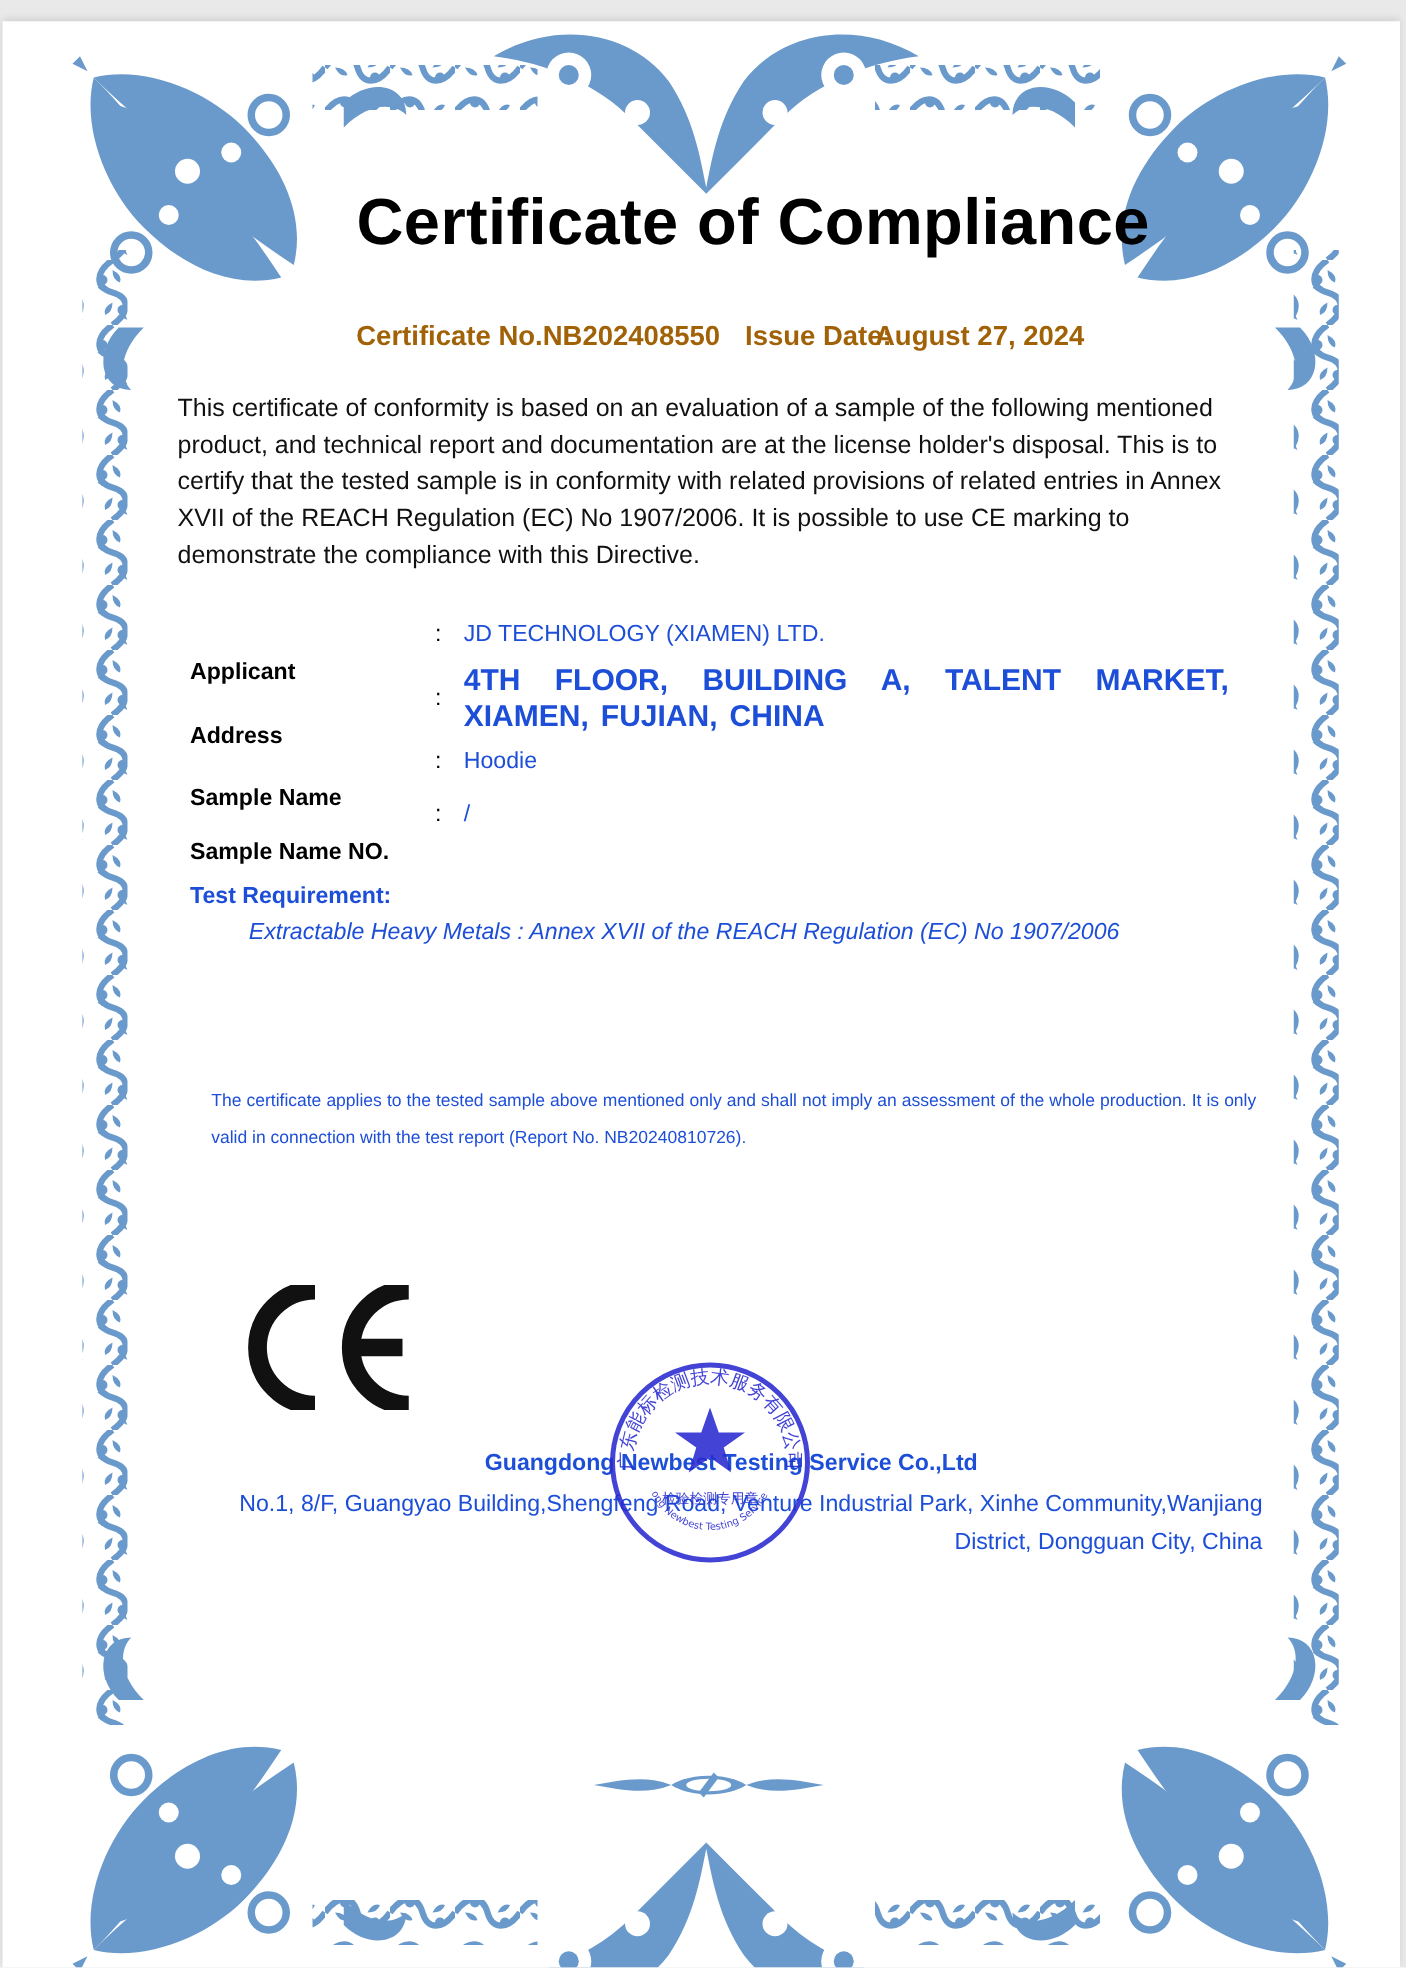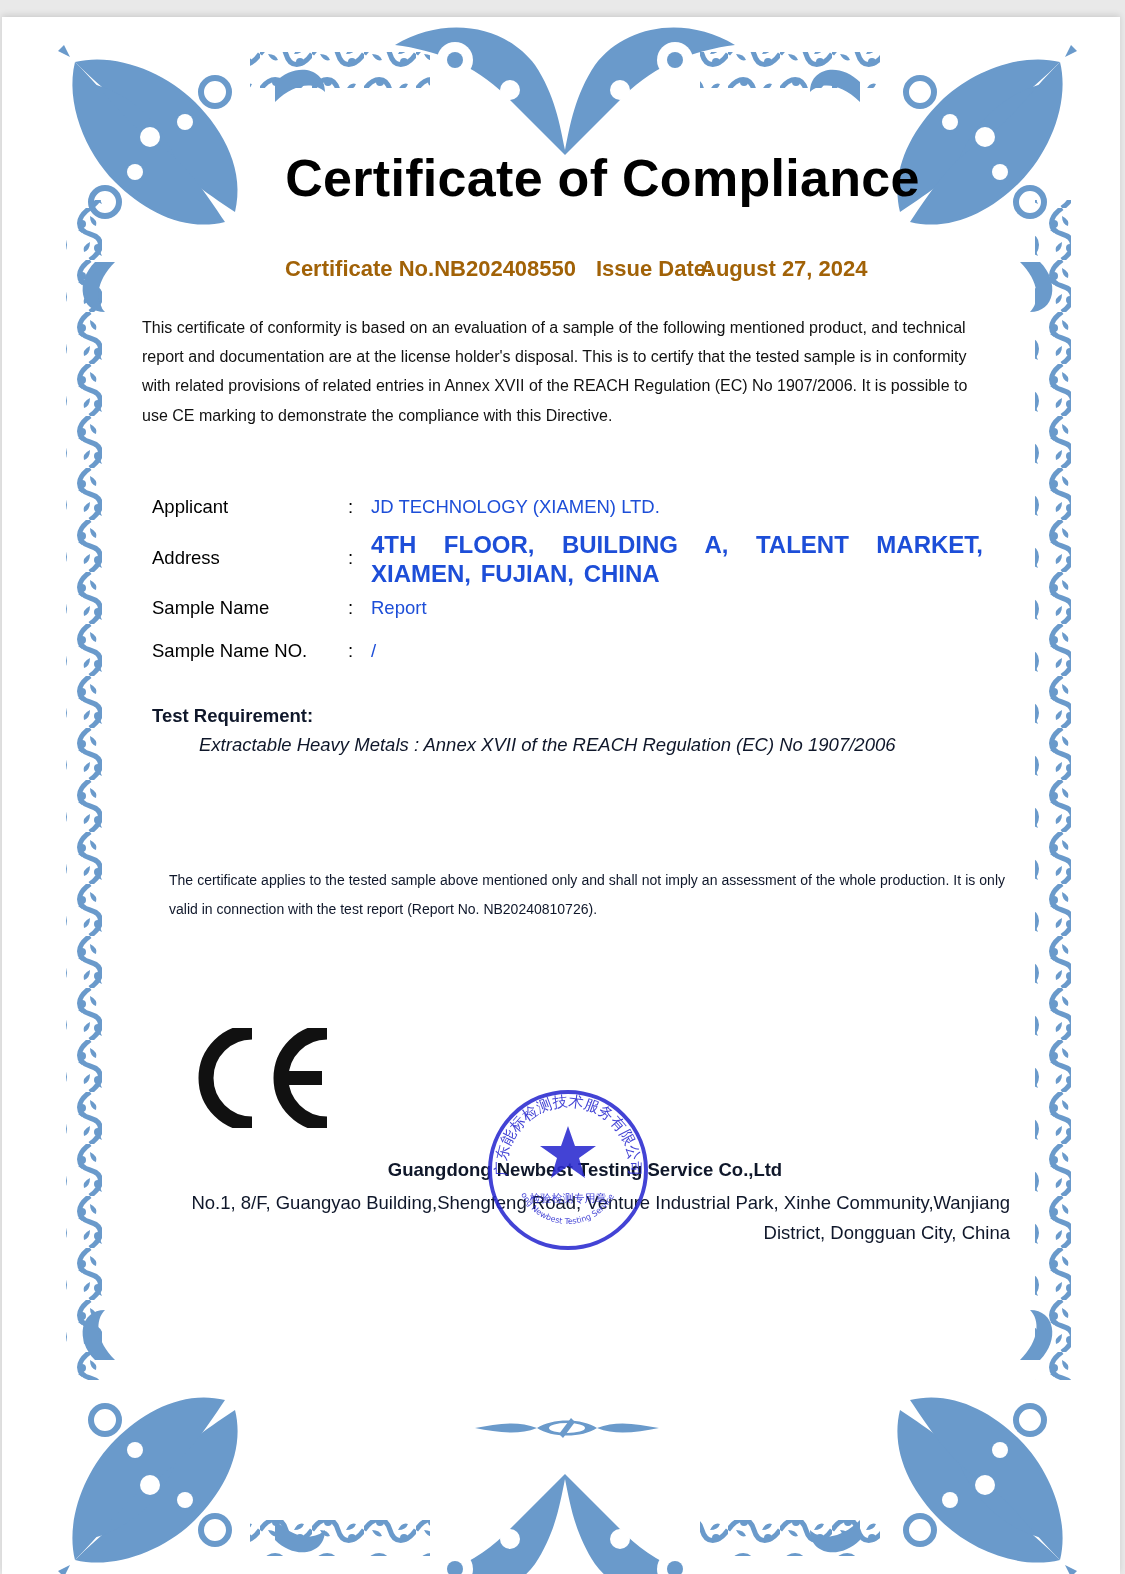--- a/index.html
+++ b/index.html
@@ -7,31 +7,31 @@
     width:1125px; height:1574px; overflow:hidden; position:relative;
     background:#e9e9e9;
     font-family:"Liberation Sans", sans-serif;
   }
   .page {
     position:absolute; left:2px; top:17px; width:1118px; height:1557px;
     background:#ffffff;
     box-shadow:0 -2px 6px rgba(0,0,0,0.12);
   }
   .border-svg { position:absolute; left:0; top:0; width:1125px; height:1574px; }
-  .txt { position:absolute; color:#0f172a; }
+  .txt { position:absolute; color:#1d4ed8; }
   .title {
     left:0; width:1205px; top:148px; text-align:center;
     font-size:52px; font-weight:bold; letter-spacing:0.3px; color:#000;
   }
   .certline { top:256px; font-size:22px; font-weight:bold; color:#a16207; }
   .intro {
     left:142px; top:313px; width:840px;
-    font-size:16px; line-height:29.2px; color:#111;
+    font-size:20px; line-height:29.2px; color:#111;
   }
-  .label { font-size:18.5px; font-weight:normal; color:#000; }
+  .label { font-size:18.5px; font-weight:bold; color:#000;margin-top:30px; }
   .colon { font-size:18.5px; color:#000; }
   .val { font-size:18.5px; color:#1d4ed8; }
   .addr {
     left:371px; top:531px; width:612px; font-size:24px; line-height:28.5px;
     text-align:justify; text-align-last:left; word-spacing:3px;font-weight:bold;
   }
   .req-label { left:152px; top:705px; font-size:18.5px; font-weight:bold; }
   .req-val { left:199px; top:734px; font-size:18.5px;font-style:italic; }
   .note {
     left:169px; top:866px; width:836px; font-size:14px; line-height:29.3px;
@@ -126,21 +126,21 @@
 <div class="txt label" style="left:152px; top:496px;">Applicant</div>
 <div class="txt colon" style="left:348px; top:496px;">:</div>
 <div class="txt val" style="left:371px; top:496px;">JD TECHNOLOGY (XIAMEN) LTD.</div>
 
 <div class="txt label" style="left:152px; top:547px;">Address</div>
 <div class="txt colon" style="left:348px; top:547px;">:</div>
 <div class="txt val addr">4TH FLOOR, BUILDING A, TALENT MARKET, XIAMEN, FUJIAN, CHINA</div>
 
 <div class="txt label" style="left:152px; top:597px;">Sample Name</div>
 <div class="txt colon" style="left:348px; top:597px;">:</div>
-<div class="txt val" style="left:371px; top:597px;">Report</div>
+<div class="txt val" style="left:371px; top:597px;">Hoodie</div>
 
 <div class="txt label" style="left:152px; top:640px;">Sample Name NO.</div>
 <div class="txt colon" style="left:348px; top:640px;">:</div>
 <div class="txt val" style="left:371px; top:640px;">/</div>
 
 <div class="txt req-label">Test Requirement:</div>
 <div class="txt req-val">Extractable Heavy Metals : Annex XVII of the REACH Regulation (EC) No 1907/2006</div>
 
 <div class="txt note">The certificate applies to the tested sample above mentioned only and shall not imply an assessment of the whole production. It is only valid in connection with the test report (Report No. NB20240810726).</div>
 

